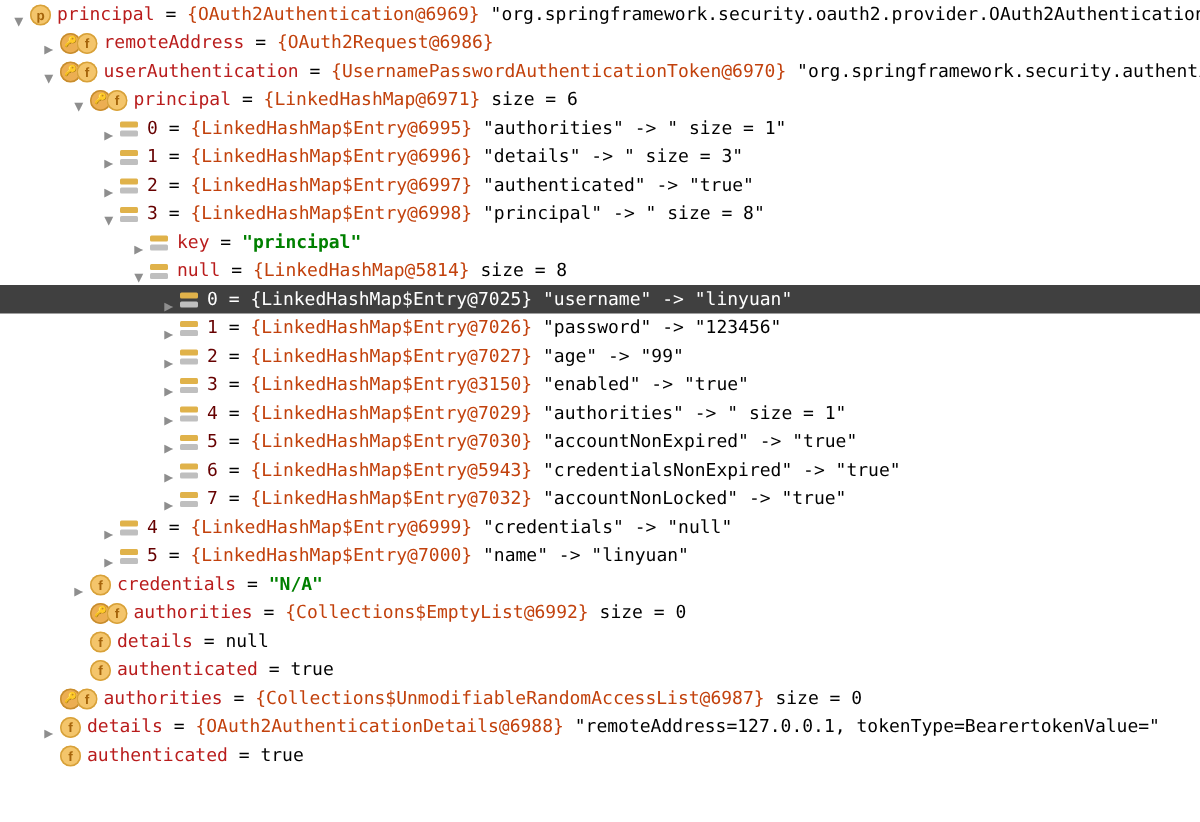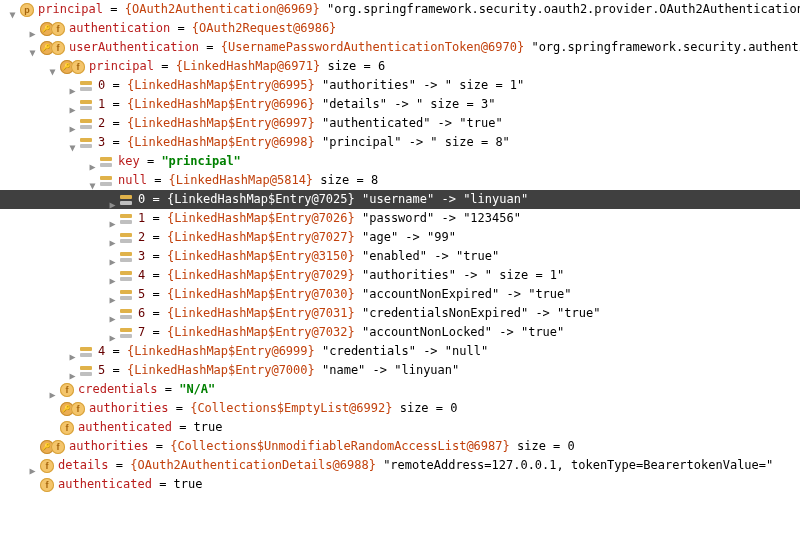--- a/index.html
+++ b/index.html
@@ -23,38 +23,39 @@
   .gray{color:#c2410c;}
   .green{color:#008000;font-weight:bold;}
   .red{color:#660000;}
   .value{color:#000;}
 </style>
 </head>
 <body>
 
 <div class="tree" id="tree">
     <div class="row"><span class="ind" style="width:8px"></span><span class="arrow">▼</span><span class="badge badge-p">p</span><span class="purple">principal</span><span class="value"> = </span><span class="gray">{OAuth2Authentication@6969}</span><span class="value"> </span><span class="value">"org.springframework.security.oauth2.provider.OAuth2Authentication@fd3e7</span></div>
-    <div class="row"><span class="ind" style="width:28px"></span><span class="arrow">▶</span><span class="badge badge-key" style="margin-right:-3px;font-size:7px;">🔑</span><span class="badge badge-f">f</span><span class="purple">authentication</span><span class="value"> = </span><span class="gray">{OAuth2Request@6986}</span></div>
+    <div class="row"><span class="ind" style="width:28px"></span><span class="arrow">▶</span><span class="badge badge-key" style="margin-right:-3px;font-size:7px;">🔑</span><span class="badge badge-f">f</span><span class="purple">remoteAddress</span><span class="value"> = </span><span class="gray">{OAuth2Request@6986}</span></div>
     <div class="row"><span class="ind" style="width:28px"></span><span class="arrow">▼</span><span class="badge badge-key" style="margin-right:-3px;font-size:7px;">🔑</span><span class="badge badge-f">f</span><span class="purple">userAuthentication</span><span class="value"> = </span><span class="gray">{UsernamePasswordAuthenticationToken@6970}</span><span class="value"> </span><span class="value">"org.springframework.security.authentication.</span></div>
     <div class="row"><span class="ind" style="width:48px"></span><span class="arrow">▼</span><span class="badge badge-key" style="margin-right:-3px;font-size:7px;">🔑</span><span class="badge badge-f">f</span><span class="purple">principal</span><span class="value"> = </span><span class="gray">{LinkedHashMap@6971}</span><span class="value">  size = 6</span></div>
     <div class="row"><span class="ind" style="width:68px"></span><span class="arrow">▶</span><span class="entry-icon"></span><span class="red">0</span><span class="value"> = </span><span class="gray">{LinkedHashMap$Entry@6995}</span><span class="value"> </span><span class="value">"authorities" -&gt; " size = 1"</span></div>
     <div class="row"><span class="ind" style="width:68px"></span><span class="arrow">▶</span><span class="entry-icon"></span><span class="red">1</span><span class="value"> = </span><span class="gray">{LinkedHashMap$Entry@6996}</span><span class="value"> </span><span class="value">"details" -&gt; " size = 3"</span></div>
     <div class="row"><span class="ind" style="width:68px"></span><span class="arrow">▶</span><span class="entry-icon"></span><span class="red">2</span><span class="value"> = </span><span class="gray">{LinkedHashMap$Entry@6997}</span><span class="value"> </span><span class="value">"authenticated" -&gt; "true"</span></div>
     <div class="row"><span class="ind" style="width:68px"></span><span class="arrow">▼</span><span class="entry-icon"></span><span class="red">3</span><span class="value"> = </span><span class="gray">{LinkedHashMap$Entry@6998}</span><span class="value"> </span><span class="value">"principal" -&gt; " size = 8"</span></div>
     <div class="row"><span class="ind" style="width:88px"></span><span class="arrow">▶</span><span class="entry-icon"></span><span class="purple">key</span><span class="value"> = </span><span class="green">"principal"</span></div>
     <div class="row"><span class="ind" style="width:88px"></span><span class="arrow">▼</span><span class="entry-icon"></span><span class="purple">null</span><span class="value"> = </span><span class="gray">{LinkedHashMap@5814}</span><span class="value">  size = 8</span></div>
     <div class="row sel"><span class="ind" style="width:108px"></span><span class="arrow">▶</span><span class="entry-icon"></span><span class="red">0</span><span class="value"> = </span><span class="gray">{LinkedHashMap$Entry@7025}</span><span class="value"> </span><span class="value">"username" -&gt; "linyuan"</span></div>
     <div class="row"><span class="ind" style="width:108px"></span><span class="arrow">▶</span><span class="entry-icon"></span><span class="red">1</span><span class="value"> = </span><span class="gray">{LinkedHashMap$Entry@7026}</span><span class="value"> </span><span class="value">"password" -&gt; "123456"</span></div>
     <div class="row"><span class="ind" style="width:108px"></span><span class="arrow">▶</span><span class="entry-icon"></span><span class="red">2</span><span class="value"> = </span><span class="gray">{LinkedHashMap$Entry@7027}</span><span class="value"> </span><span class="value">"age" -&gt; "99"</span></div>
     <div class="row"><span class="ind" style="width:108px"></span><span class="arrow">▶</span><span class="entry-icon"></span><span class="red">3</span><span class="value"> = </span><span class="gray">{LinkedHashMap$Entry@3150}</span><span class="value"> </span><span class="value">"enabled" -&gt; "true"</span></div>
     <div class="row"><span class="ind" style="width:108px"></span><span class="arrow">▶</span><span class="entry-icon"></span><span class="red">4</span><span class="value"> = </span><span class="gray">{LinkedHashMap$Entry@7029}</span><span class="value"> </span><span class="value">"authorities" -&gt; " size = 1"</span></div>
     <div class="row"><span class="ind" style="width:108px"></span><span class="arrow">▶</span><span class="entry-icon"></span><span class="red">5</span><span class="value"> = </span><span class="gray">{LinkedHashMap$Entry@7030}</span><span class="value"> </span><span class="value">"accountNonExpired" -&gt; "true"</span></div>
-    <div class="row"><span class="ind" style="width:108px"></span><span class="arrow">▶</span><span class="entry-icon"></span><span class="red">6</span><span class="value"> = </span><span class="gray">{LinkedHashMap$Entry@7031}</span><span class="value"> </span><span class="value">"credentialsNonExpired" -&gt; "true"</span></div>
+    <div class="row"><span class="ind" style="width:108px"></span><span class="arrow">▶</span><span class="entry-icon"></span><span class="red">6</span><span class="value"> = </span><span class="gray">{LinkedHashMap$Entry@5943}</span><span class="value"> </span><span class="value">"credentialsNonExpired" -&gt; "true"</span></div>
     <div class="row"><span class="ind" style="width:108px"></span><span class="arrow">▶</span><span class="entry-icon"></span><span class="red">7</span><span class="value"> = </span><span class="gray">{LinkedHashMap$Entry@7032}</span><span class="value"> </span><span class="value">"accountNonLocked" -&gt; "true"</span></div>
     <div class="row"><span class="ind" style="width:68px"></span><span class="arrow">▶</span><span class="entry-icon"></span><span class="red">4</span><span class="value"> = </span><span class="gray">{LinkedHashMap$Entry@6999}</span><span class="value"> </span><span class="value">"credentials" -&gt; "null"</span></div>
     <div class="row"><span class="ind" style="width:68px"></span><span class="arrow">▶</span><span class="entry-icon"></span><span class="red">5</span><span class="value"> = </span><span class="gray">{LinkedHashMap$Entry@7000}</span><span class="value"> </span><span class="value">"name" -&gt; "linyuan"</span></div>
     <div class="row"><span class="ind" style="width:48px"></span><span class="arrow">▶</span><span class="badge badge-f">f</span><span class="purple">credentials</span><span class="value"> = </span><span class="green">"N/A"</span></div>
     <div class="row"><span class="ind" style="width:48px"></span><span class="arrowgap"></span><span class="badge badge-key" style="margin-right:-3px;font-size:7px;">🔑</span><span class="badge badge-f">f</span><span class="purple">authorities</span><span class="value"> = </span><span class="gray">{Collections$EmptyList@6992}</span><span class="value">  size = 0</span></div>
+    <div class="row"><span class="ind" style="width:48px"></span><span class="arrowgap"></span><span class="badge badge-f">f</span><span class="purple">details</span><span class="value"> = </span><span class="value">null</span></div>
     <div class="row"><span class="ind" style="width:48px"></span><span class="arrowgap"></span><span class="badge badge-f">f</span><span class="purple">authenticated</span><span class="value"> = </span><span class="value">true</span></div>
     <div class="row"><span class="ind" style="width:28px"></span><span class="arrowgap"></span><span class="badge badge-key" style="margin-right:-3px;font-size:7px;">🔑</span><span class="badge badge-f">f</span><span class="purple">authorities</span><span class="value"> = </span><span class="gray">{Collections$UnmodifiableRandomAccessList@6987}</span><span class="value">  size = 0</span></div>
     <div class="row"><span class="ind" style="width:28px"></span><span class="arrow">▶</span><span class="badge badge-f">f</span><span class="purple">details</span><span class="value"> = </span><span class="gray">{OAuth2AuthenticationDetails@6988}</span><span class="value"> </span><span class="value">"remoteAddress=127.0.0.1, tokenType=BearertokenValue=<token>"</token></span></div>
     <div class="row"><span class="ind" style="width:28px"></span><span class="arrowgap"></span><span class="badge badge-f">f</span><span class="purple">authenticated</span><span class="value"> = </span><span class="value">true</span></div>
   </div>
 
 </body></html>

